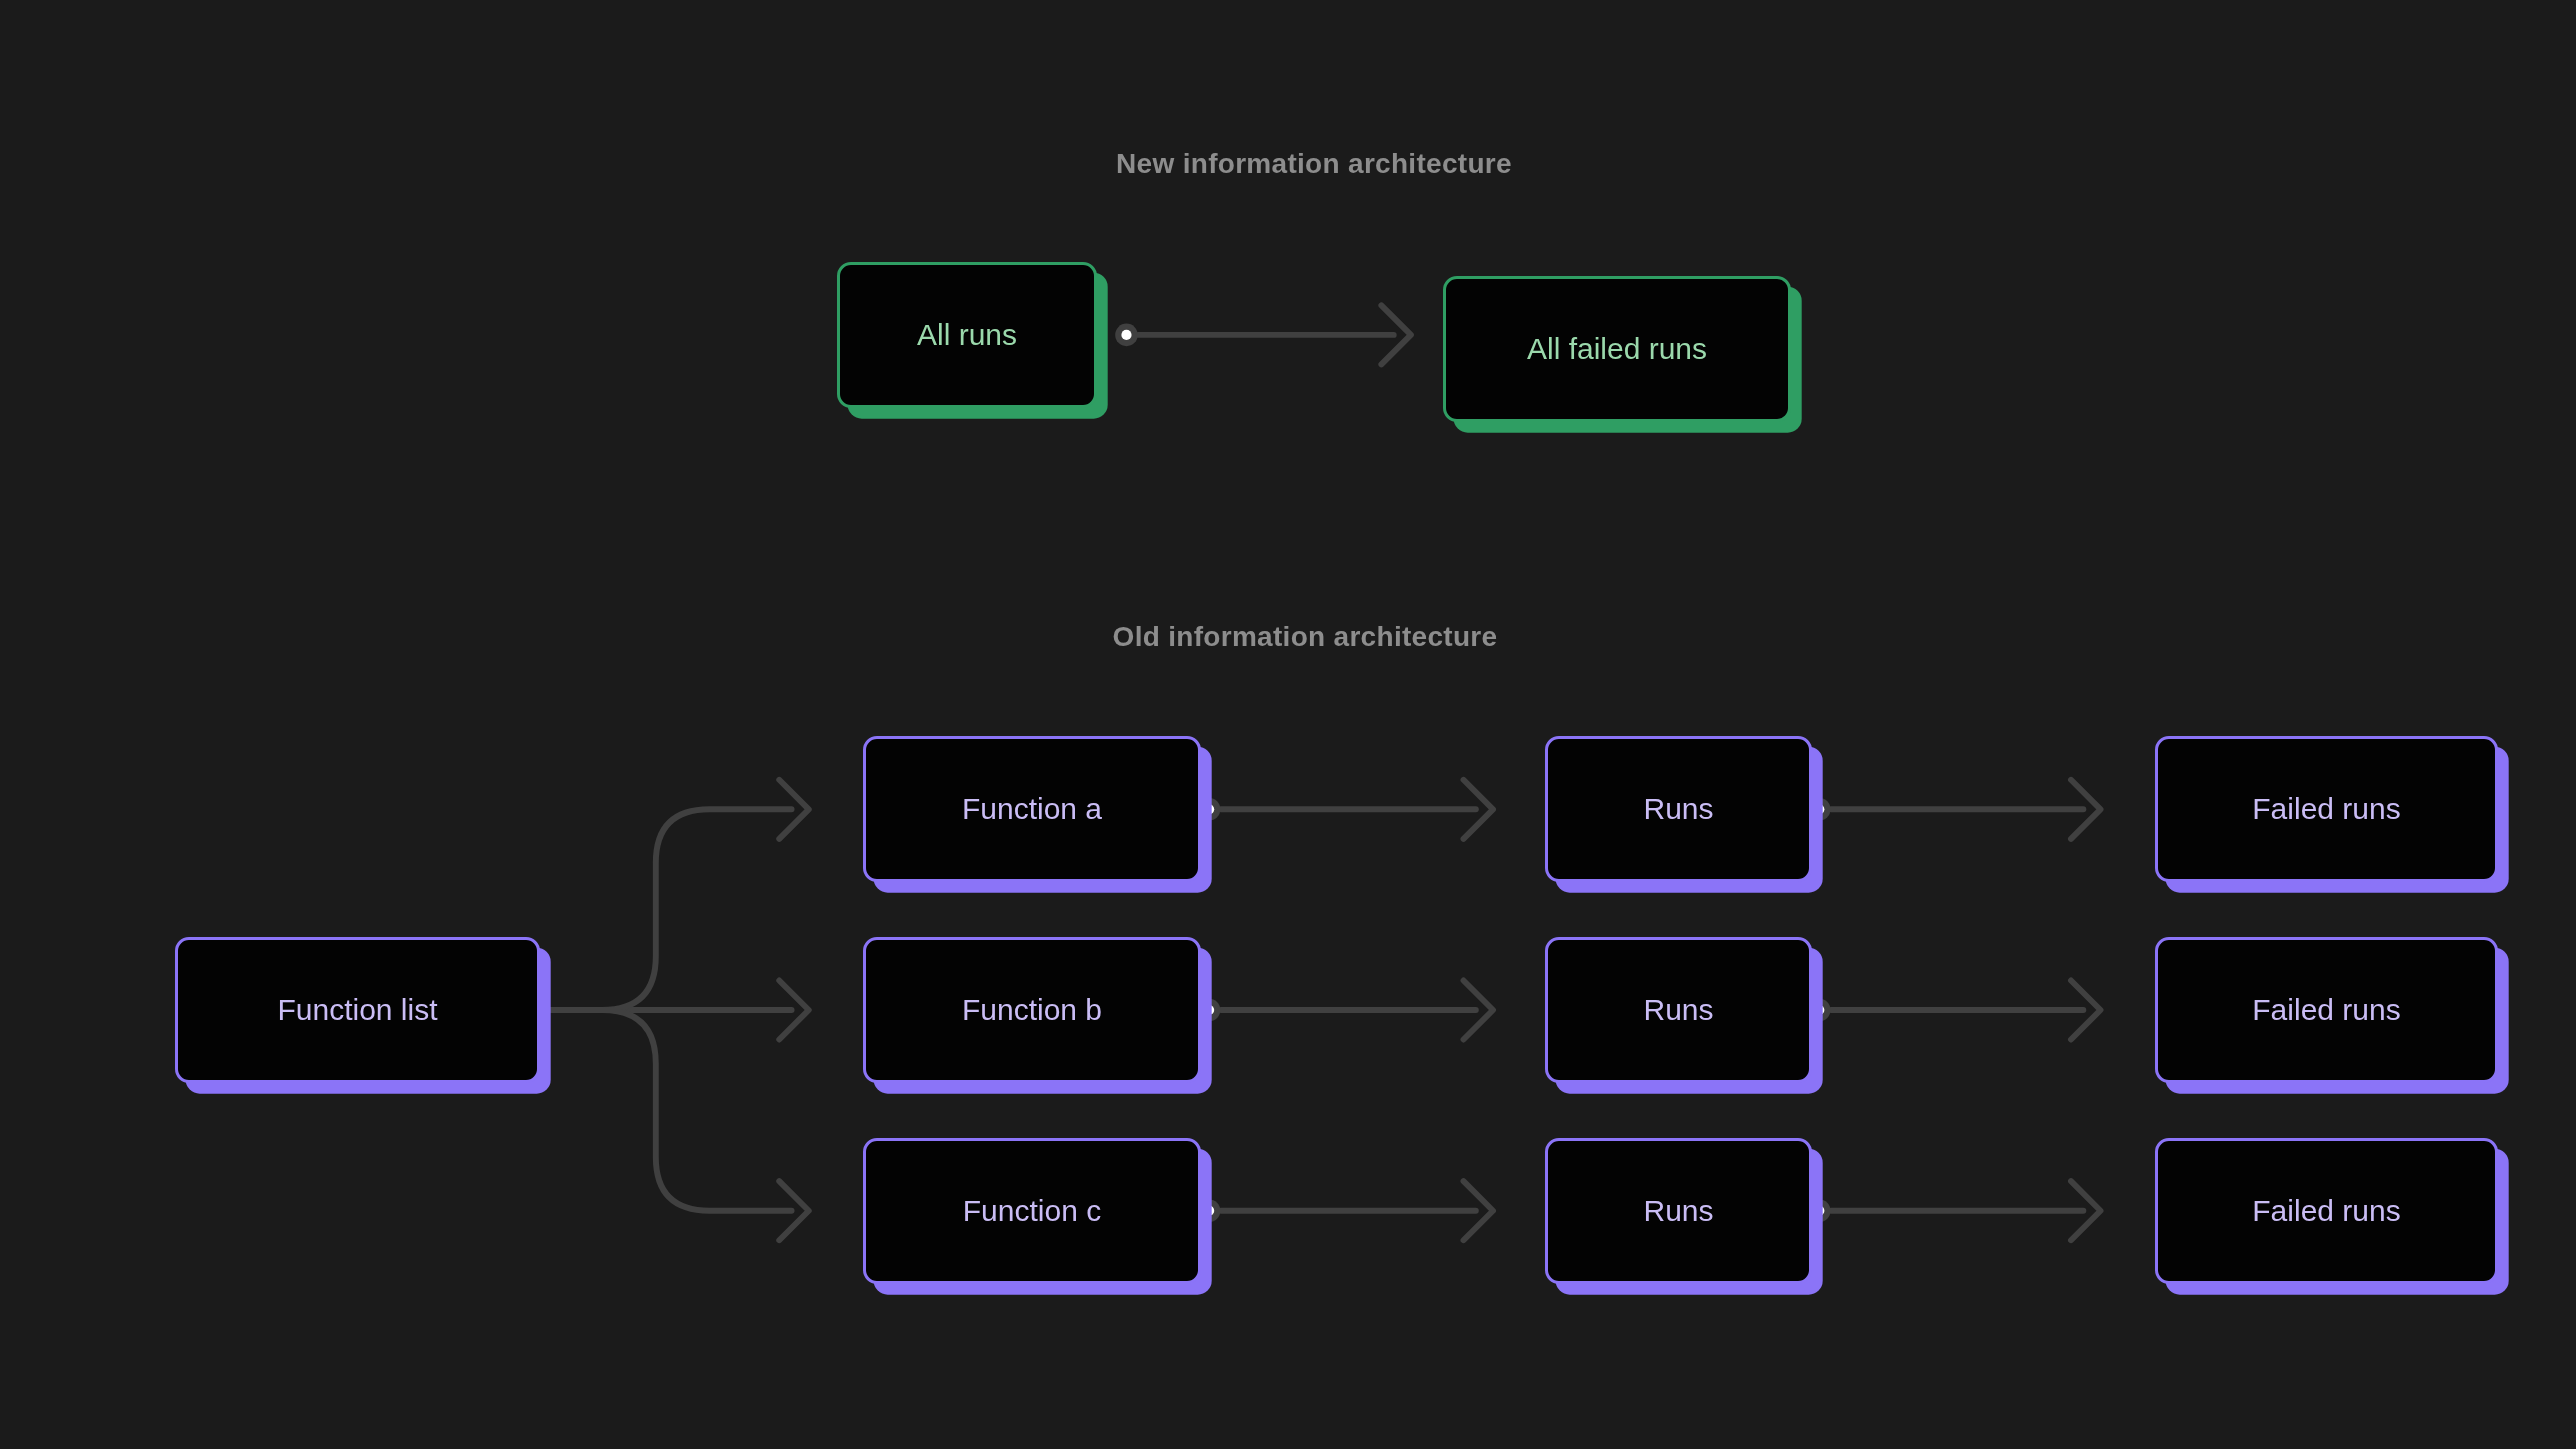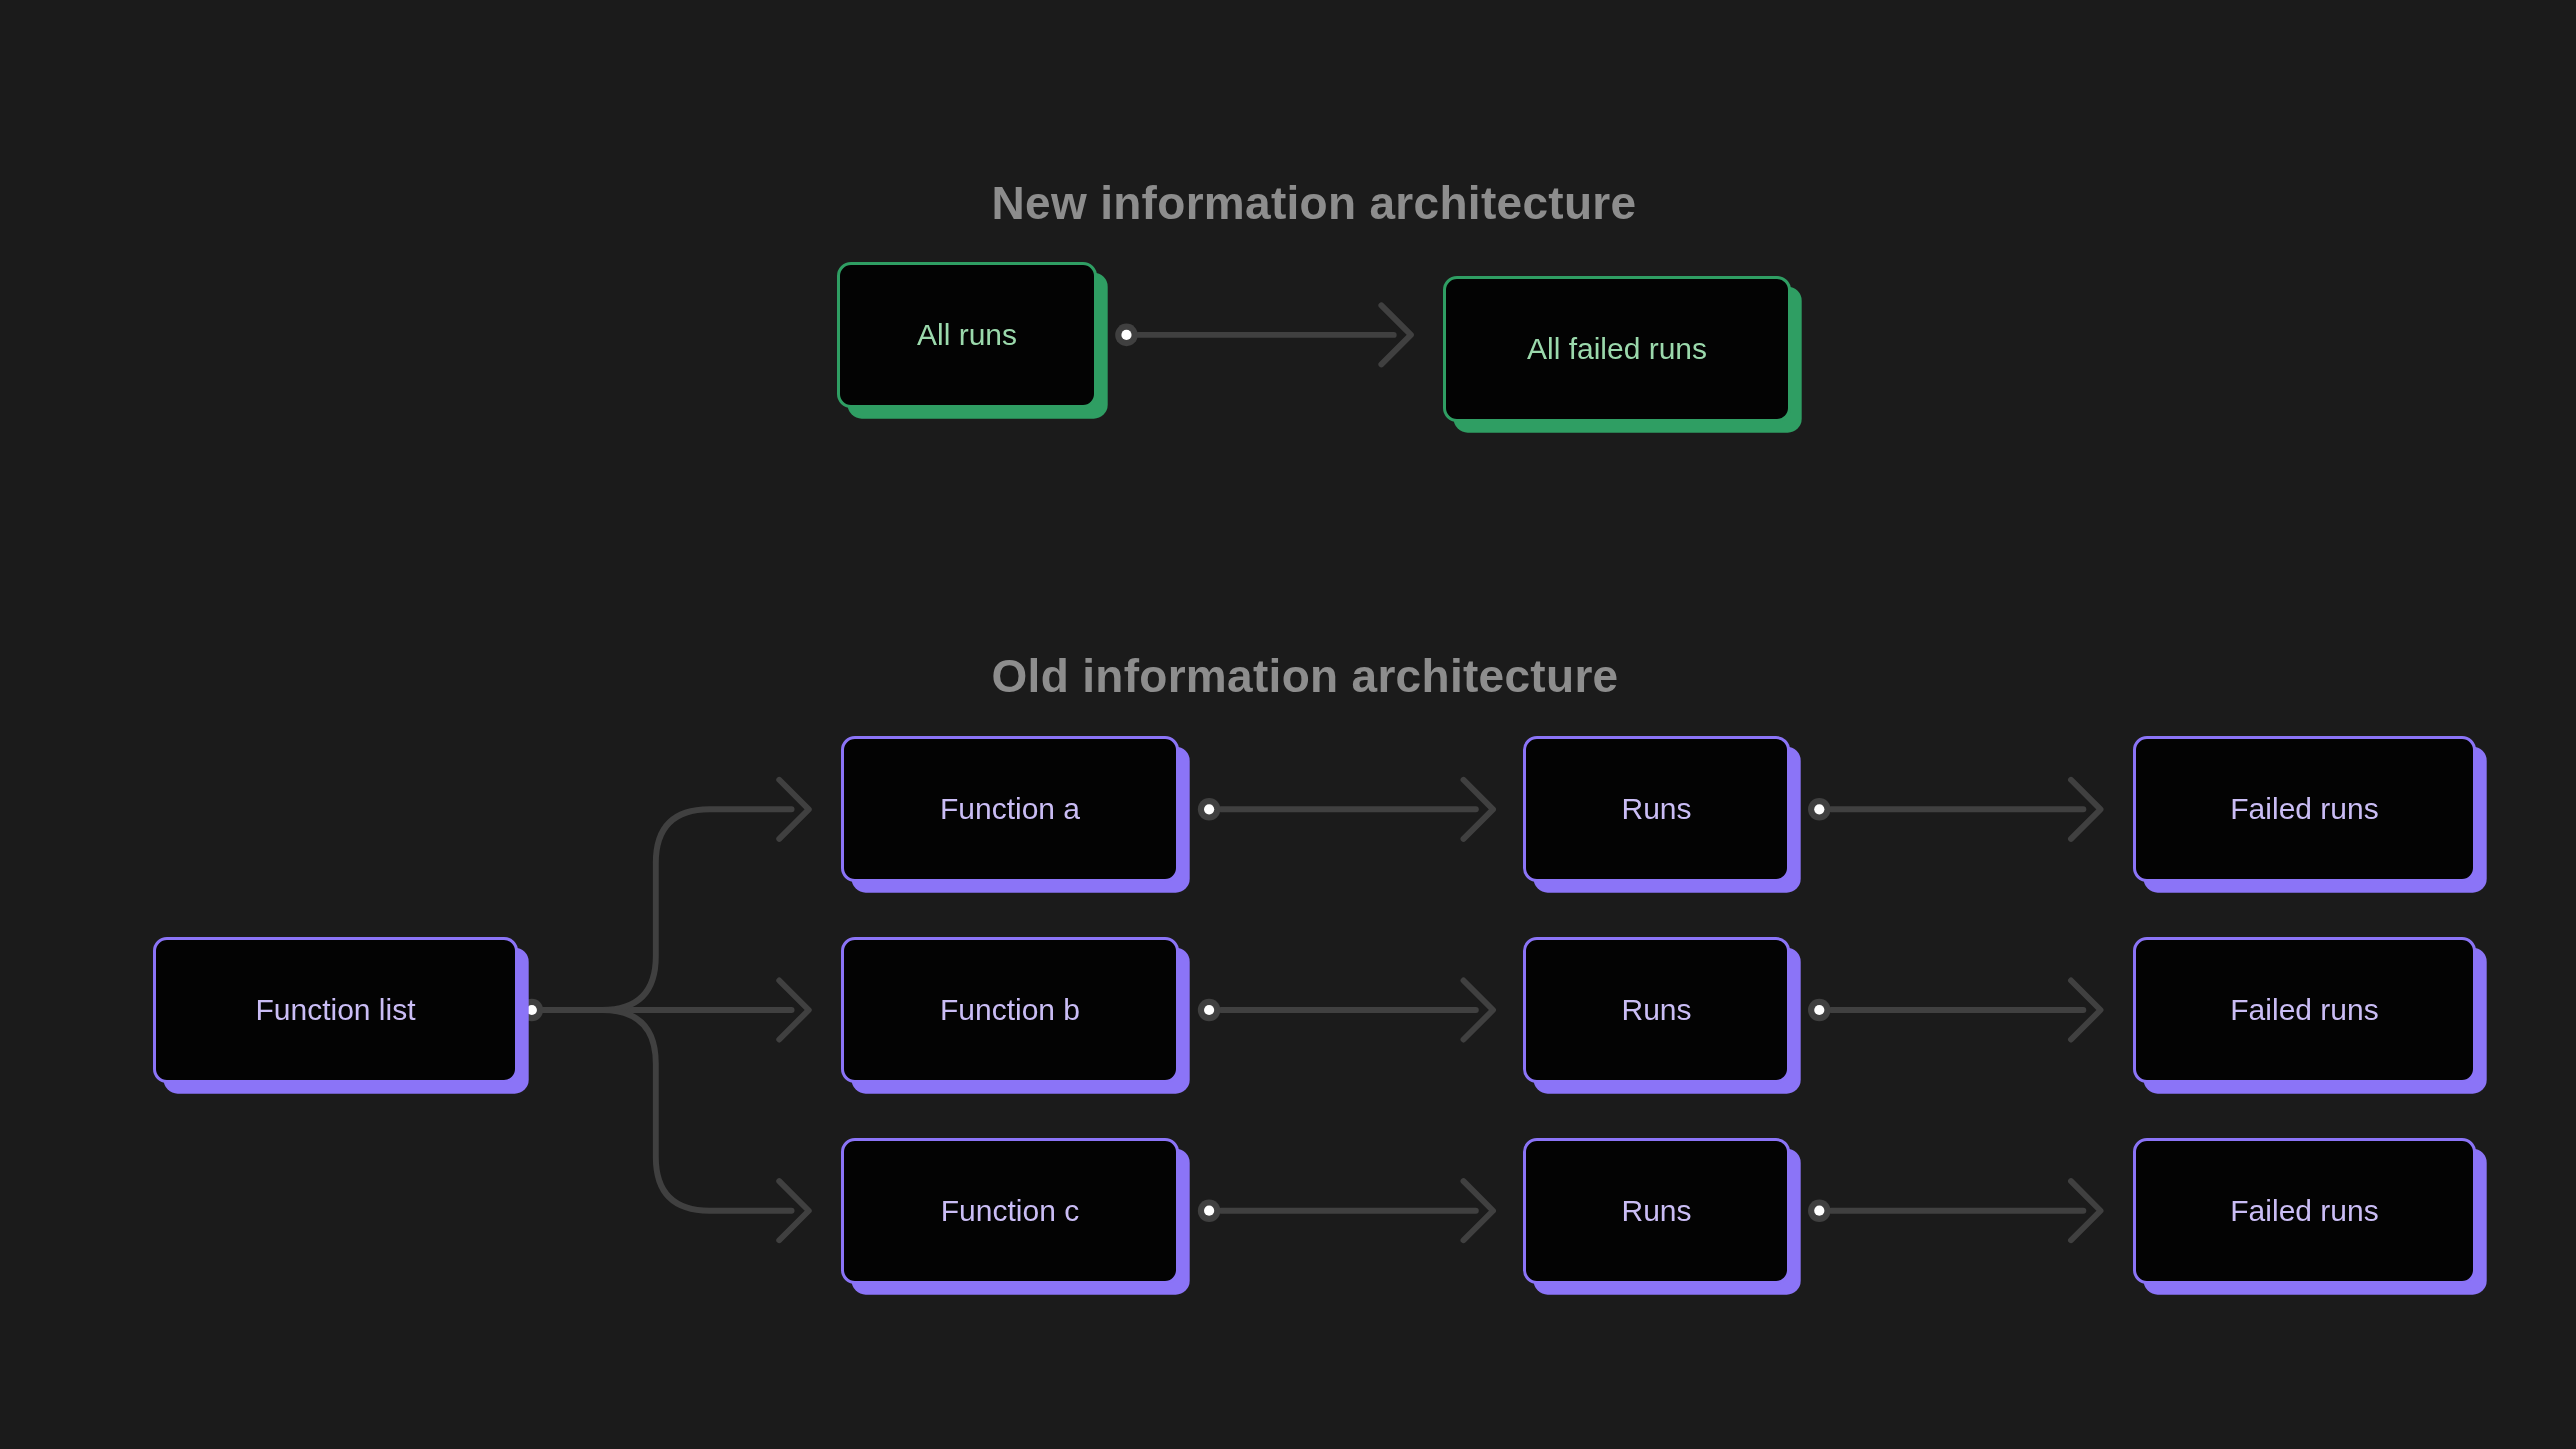--- a/index.html
+++ b/index.html
@@ -17,46 +17,46 @@
     margin:0;padding:0;
     width:2576px;height:1449px;
     background:var(--background,#1b1b1b);
     font-family:"Liberation Sans",sans-serif;
     overflow:hidden;
   }
   .canvas{position:absolute;inset:0;width:2576px;height:1449px;}
   .section-title{
     position:absolute;
     transform:translateX(-50%);
-    font-size:46px;
+    font-size:28px;
     font-weight:600;
     letter-spacing:0.3px;
     color:var(--section-title,#8d8d8d);
     white-space:nowrap;
-    margin-top:28px;
   }
   .node{
     position:absolute;
     height:146px;
     box-sizing:border-box;
     background:var(--node-fill,#030303);
     border:3.2px solid;
     border-radius:14px;
     display:flex;align-items:center;justify-content:center;
     font-size:30px;line-height:1;white-space:nowrap;
   }
   .node.green{
     border-color:var(--green-accent,#2f9e63);
     color:var(--green-label,#9bd9ac);
     box-shadow:10.7px 10.7px 0 0 var(--green-accent,#2f9e63);
   }
   .node.purple{
     border-color:var(--purple-accent,#8b74f7);
     color:var(--purple-label,#cabdf5);
     box-shadow:10.7px 10.7px 0 0 var(--purple-accent,#8b74f7);
+    margin-left:22px;
   }
   svg.connectors{
     position:absolute;inset:0;width:2576px;height:1449px;
     pointer-events:none;
   }
   .c-line{
     fill:none;
     stroke:var(--connector,#404040);
     stroke-width:11;
     stroke-linecap:round;

